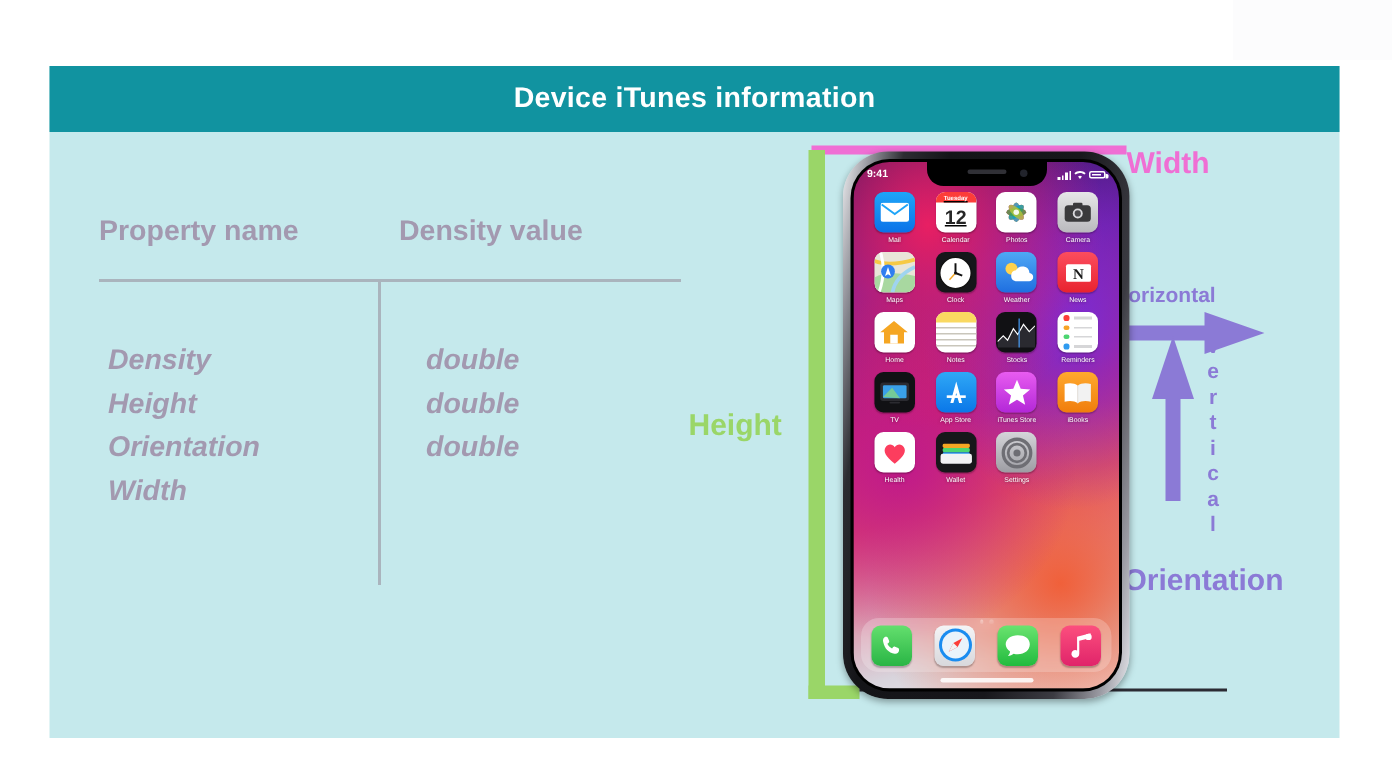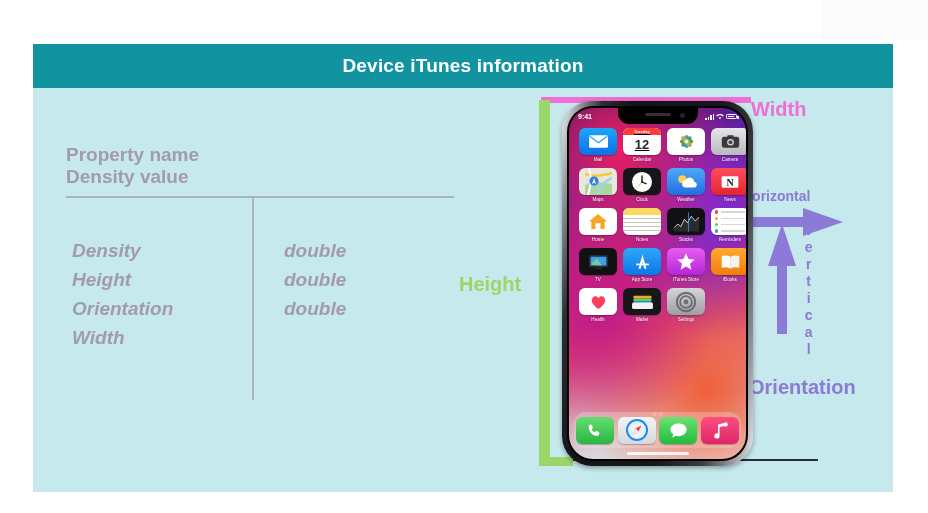--- a/index.html
+++ b/index.html
@@ -27,21 +27,21 @@
     background:#1193a0;
     display:flex; align-items:center; justify-content:center;
   }
   .title-text {
     color:#ffffff; font-size:19px; font-weight:bold;
     letter-spacing:.2px;
   }
 
   
   .table-wrap { position:absolute; left:33px; top:100px; width:388px; }
-  .thead { display:flex; padding-bottom:8px;flex-direction:column; }
+  .thead { display:flex; padding-bottom:20px; }
   .th {
     color:#a399b0; font-size:19px; font-weight:bold;
   }
   .th.c1 { width:200px; }
   .th.c2 { width:188px; }
   .hrule { height:2px; background:#aab4bd; width:388px; }
   .tbody { position:relative; display:flex; padding-top:38px;font-style:italic; }
   .vrule {
     position:absolute; left:186px; top:0; width:2px; height:202px;
     background:#aab4bd;
@@ -141,21 +141,21 @@
     width:1.2px; height:2.5px; background:#fff; border-radius:0 1px 1px 0;
   }
 
   .apps {
     position:absolute; left:0; top:20px; width:100%;
     padding:0 10px; display:grid; grid-template-columns:repeat(4,1fr);
     row-gap:5px; column-gap:6px; z-index:4;
   }
   .app { display:flex; flex-direction:column; align-items:center; }
   .ic {
-    width:38px; height:27px; border-radius:6px; position:relative;
+    width:27px; height:27px; border-radius:6px; position:relative;
     overflow:hidden; display:flex; align-items:center; justify-content:center;
     box-shadow:0 1px 1px rgba(0,0,0,.25);
     text-decoration:underline;
   }
   .app-name {
     margin-top:2px; font-size:4.6px; color:#fff; line-height:6px;
     text-shadow:0 0 2px rgba(0,0,0,.5); white-space:nowrap;
   }
   .dots {
     position:absolute; left:50%; top:305px; transform:translateX(-50%);

